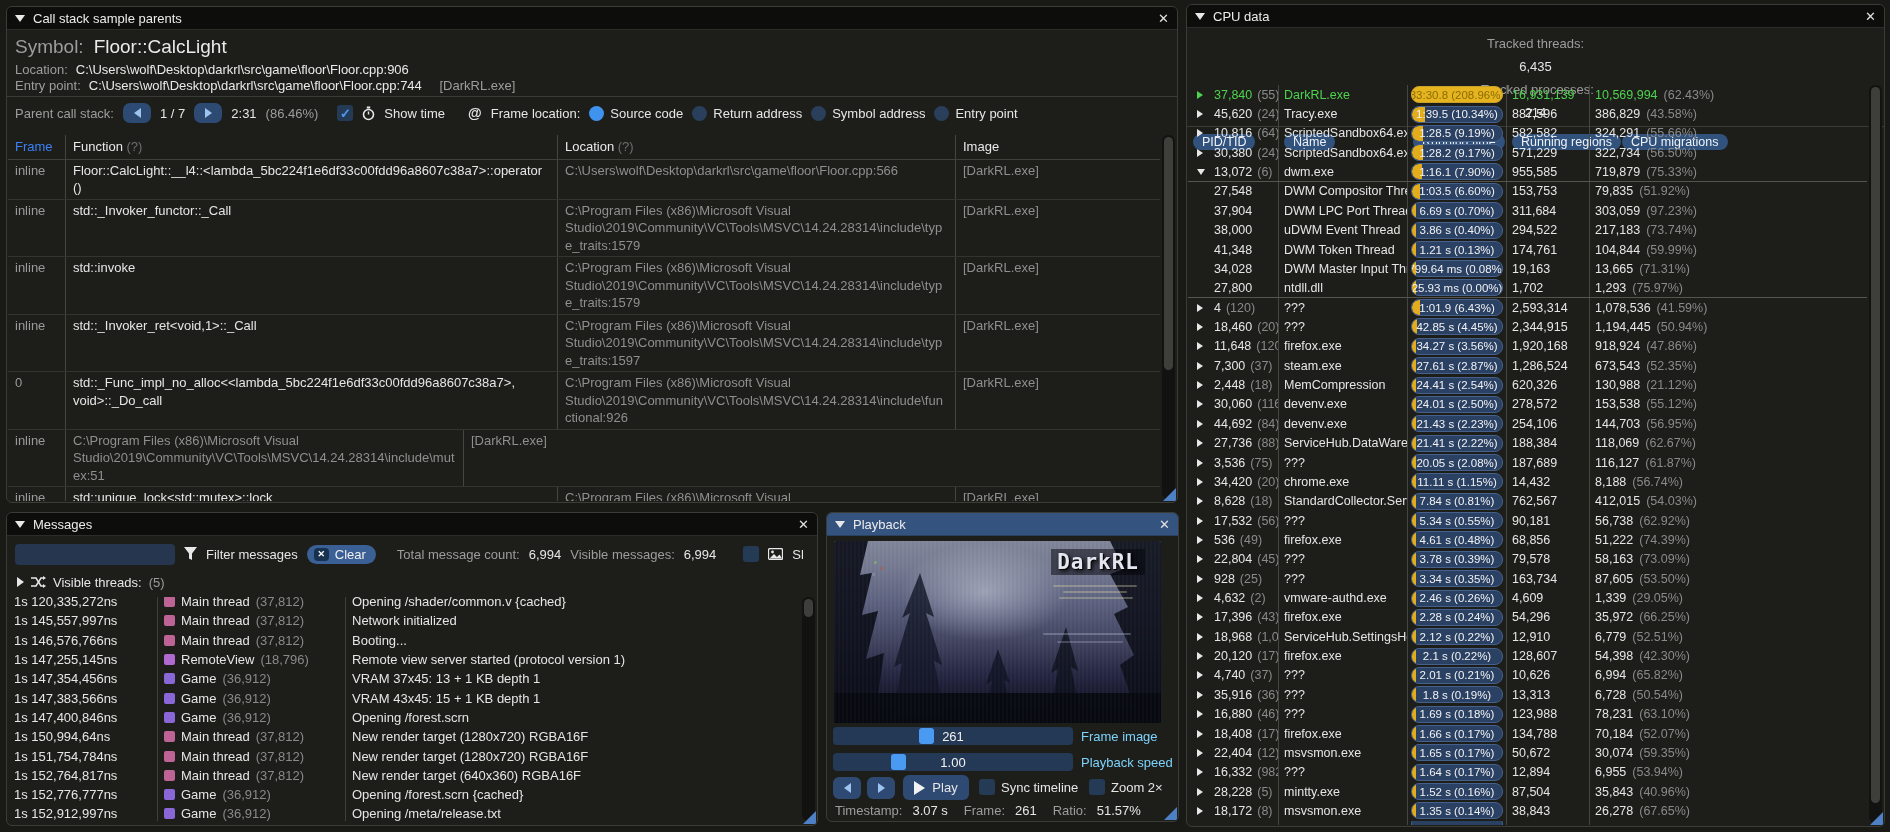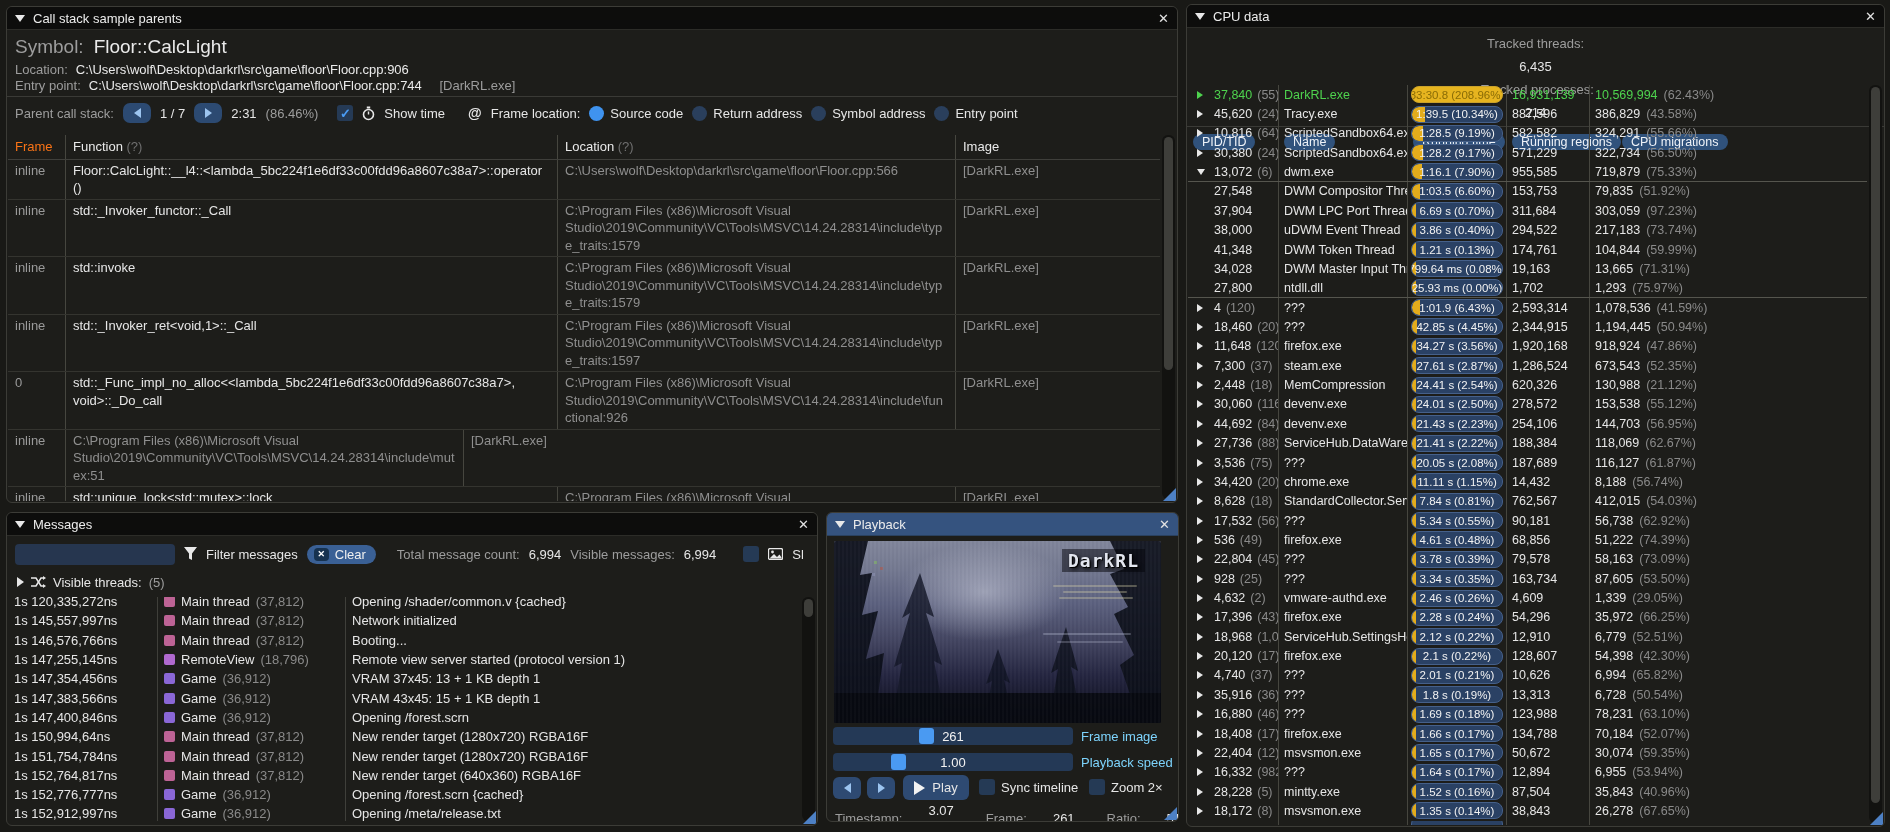--- a/index.html
+++ b/index.html
@@ -38,21 +38,21 @@
   .radio.sel{background:#3f93ef;}
   .radio-item{display:flex;align-items:center;gap:6px;}
   .at-icon{font-weight:bold;color:#e8e8e8;font-size:14px;}
   .cs-table{position:absolute;left:1px;right:17px;top:128px;bottom:1px;overflow:hidden;}
   .cs-hrow,.cs-row{display:flex;align-items:stretch;}
   .cs-hrow{border-bottom:1px solid #3f3f3b;}
   .cs-c{box-sizing:border-box;padding:2px 7px;border-right:1px solid #46463f;line-height:17.5px;}
   .cs-c.c1{width:58px;} .cs-c.c2{width:492px;} .cs-c.c3{width:398px;color:#8f8f8f;
            word-wrap:break-word;overflow:hidden;}
   .cs-c.c4{flex:1;border-right:none;color:#8f8f8f;}
-  .cs-hrow .cs-c{color:#f97316;padding:3px 7px;}
+  .cs-hrow .cs-c{color:#3b82f6;padding:3px 7px;}
   .cs-row{border-bottom:1px solid #34342f;}
   .cs-row .c1{color:#9a9a9a;}
   .cs-scroll{position:absolute;right:2px;top:128px;bottom:3px;width:13px;background:#121210;
              border-radius:6px;}
   .cs-scroll .thumb{position:absolute;left:2px;right:2px;top:2px;height:64%;background:#3e3e3a;
              border-radius:5px;}
   
   #win-messages{left:6px;top:512px;width:812px;height:314px;}
   .ms-filterrow{display:flex;align-items:center;gap:9px;padding:5px 8px;height:26px;}
   .ms-input{width:148px;height:21px;background:#26364f;border:none;border-radius:4px;
@@ -78,34 +78,34 @@
   .ms-scroll .thumb{position:absolute;left:2px;right:2px;top:2px;height:18px;background:#3e3e3a;border-radius:5px;}
   
   #win-playback{left:826px;top:512px;width:353px;height:310px;}
   .pb-image{position:absolute;left:7px;top:28px;width:327px;height:182px;border-radius:2px;
     background:
       radial-gradient(ellipse 120px 70px at 46% 28%, rgba(205,208,222,0.55), rgba(0,0,0,0) 70%),
       linear-gradient(180deg,#81869b 0%,#737890 16%,#5c617f 34%,#424460 55%,#242540 74%,#0b0c17 100%);
     overflow:hidden;}
   .pb-image svg{position:absolute;left:0;top:0;width:100%;height:100%;}
   .pb-logo{position:absolute;right:16px;top:8px;font-family:"DejaVu Sans Mono",monospace;
-    font-weight:bold;font-size:18px;letter-spacing:1px;color:#e3e6ef;padding:1px 6px;
+    font-weight:bold;font-size:21px;letter-spacing:1px;color:#e3e6ef;padding:1px 6px;
     background:rgba(4,4,10,0.5);text-shadow:1px 1px 0 #000,2px 2px 4px #000;}
   .pb-credit{position:absolute;background:rgba(215,210,170,0.35);height:2px;border-radius:1px;}
   .pixgrid{position:absolute;inset:0;background:
       repeating-linear-gradient(90deg,rgba(255,255,255,0.025) 0 2px,rgba(0,0,0,0.02) 2px 4px);}
   .pb-slider{position:absolute;left:6px;width:240px;height:18px;background:#243956;
              border-radius:4px;}
   .pb-slider .handle{position:absolute;top:1px;bottom:1px;width:15px;background:#4a9af2;border-radius:3px;}
   .pb-slider .val{position:absolute;inset:0;display:flex;align-items:center;justify-content:center;
                   color:#f2f2f2;}
   .pb-sliderlabel{position:absolute;left:254px;color:#7dd3fc;}
   .pb-btn{position:absolute;background:#2e4a72;border-radius:6px;display:flex;align-items:center;
           justify-content:center;gap:7px;}
-  .pb-row-stats{position:absolute;left:8px;top:290px;display:flex;gap:26px;align-items:center;}
+  .pb-row-stats{position:absolute;left:8px;top:290px;display:flex;gap:10px;align-items:flex-end;}
   
   #win-cpu{left:1186px;top:4px;width:699px;height:823px;}
   .cpu-stats{display:flex;gap:8px;align-items:center;padding:8px 10px 6px 10px;flex-direction:column;}
   .cpu-head{display:flex;align-items:center;height:26px;border-top:1px solid #3a3a36;padding-top:2px;}
   .cpu-hc{box-sizing:border-box;display:flex;align-items:center;padding-left:6px;}
   .pill{background:#30527c;border-radius:10px;padding:1px 9px;color:#eef2f8;font-size:12.5px;
         white-space:nowrap;}
   .cpu-list{position:absolute;left:1px;right:17px;top:80px;bottom:1px;overflow:hidden;}
   .cpu-row{display:flex;height:19.36px;align-items:center;font-size:12.5px;}
   .cpu-row.sepb{border-bottom:1px solid #55554e;height:19.36px;box-sizing:border-box;}

